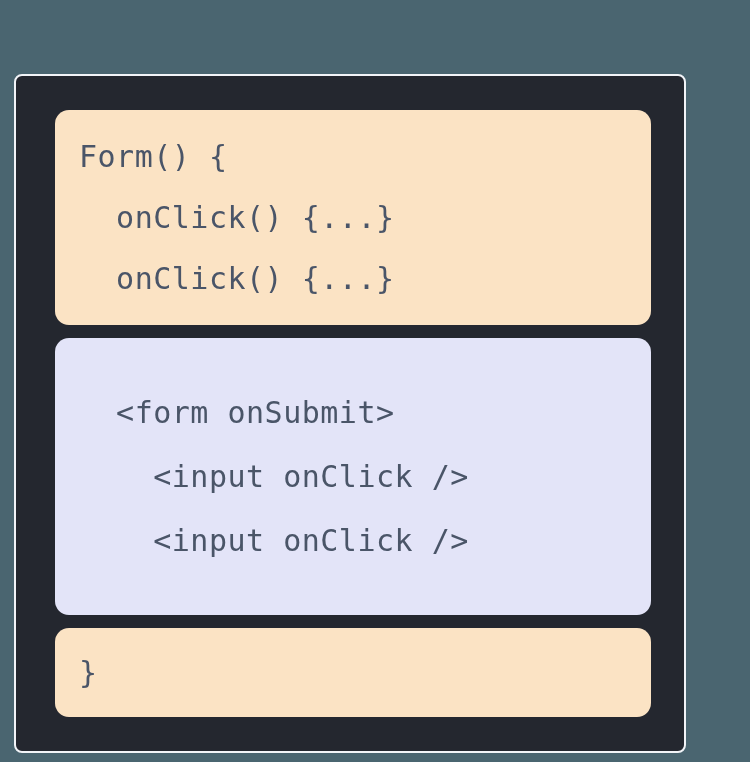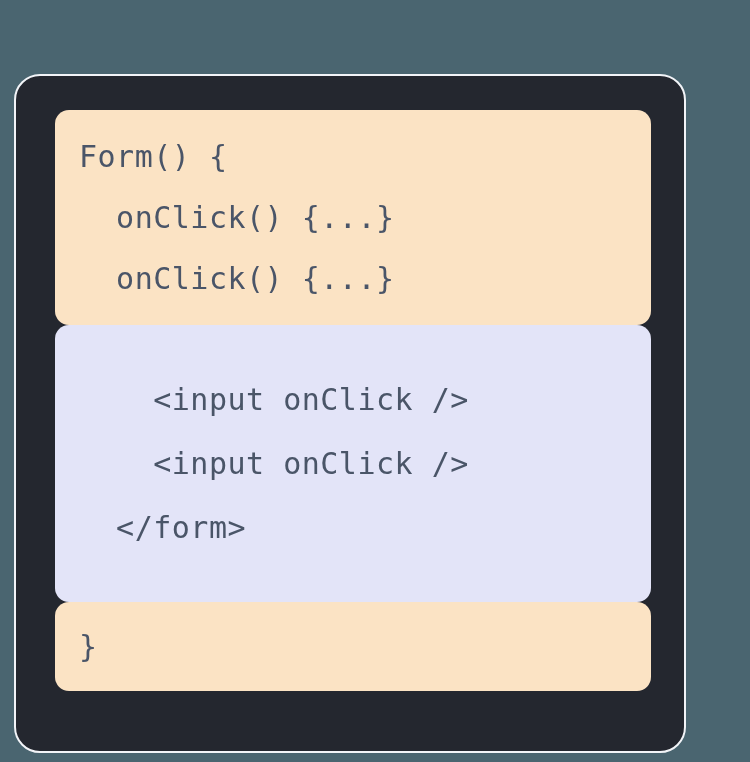--- a/index.html
+++ b/index.html
@@ -23,25 +23,26 @@
 
   
   #code-container {
     position: absolute;
     left: 14px;
     top: 74px;
     width: 672px;
     height: 679px;
     box-sizing: border-box;
     background: #24272f;
-    border-radius: 26px;
+    border-radius: 8px;
     border: 2px solid #f2f4f8;
     padding: 34px 33px 24px 39px;
     display: flex;
     flex-direction: column;
+    gap: 13px;
     overflow: hidden;
   }
 
   .code-panel {
     box-sizing: border-box;
     border-radius: 14px;
     padding: 18px 24px;
     display: flex;
     flex-direction: column;
     justify-content: center;
@@ -83,23 +84,23 @@
 
   <div id="code-container">
 
     <div class="code-panel panel-component panel-open">
       <div class="code-line">Form() {</div>
       <div class="code-line">  onClick() {...}</div>
       <div class="code-line">  onClick() {...}</div>
     </div>
 
     <div class="code-panel panel-markup">
+      <div class="code-line">  &lt;form onSubmit&gt;</div>
       <div class="code-line">    &lt;input onClick /&gt;</div>
       <div class="code-line">    &lt;input onClick /&gt;</div>
-      <div class="code-line">  &lt;/form&gt;</div>
     </div>
 
     <div class="code-panel panel-component panel-close">
       <div class="code-line">}</div>
     </div>
 
   </div>
 </div>
 
 </body></html>

